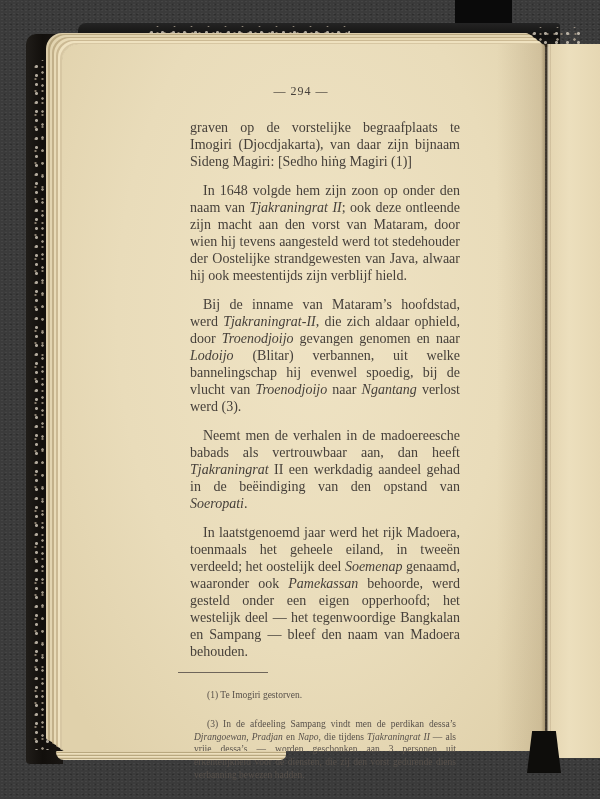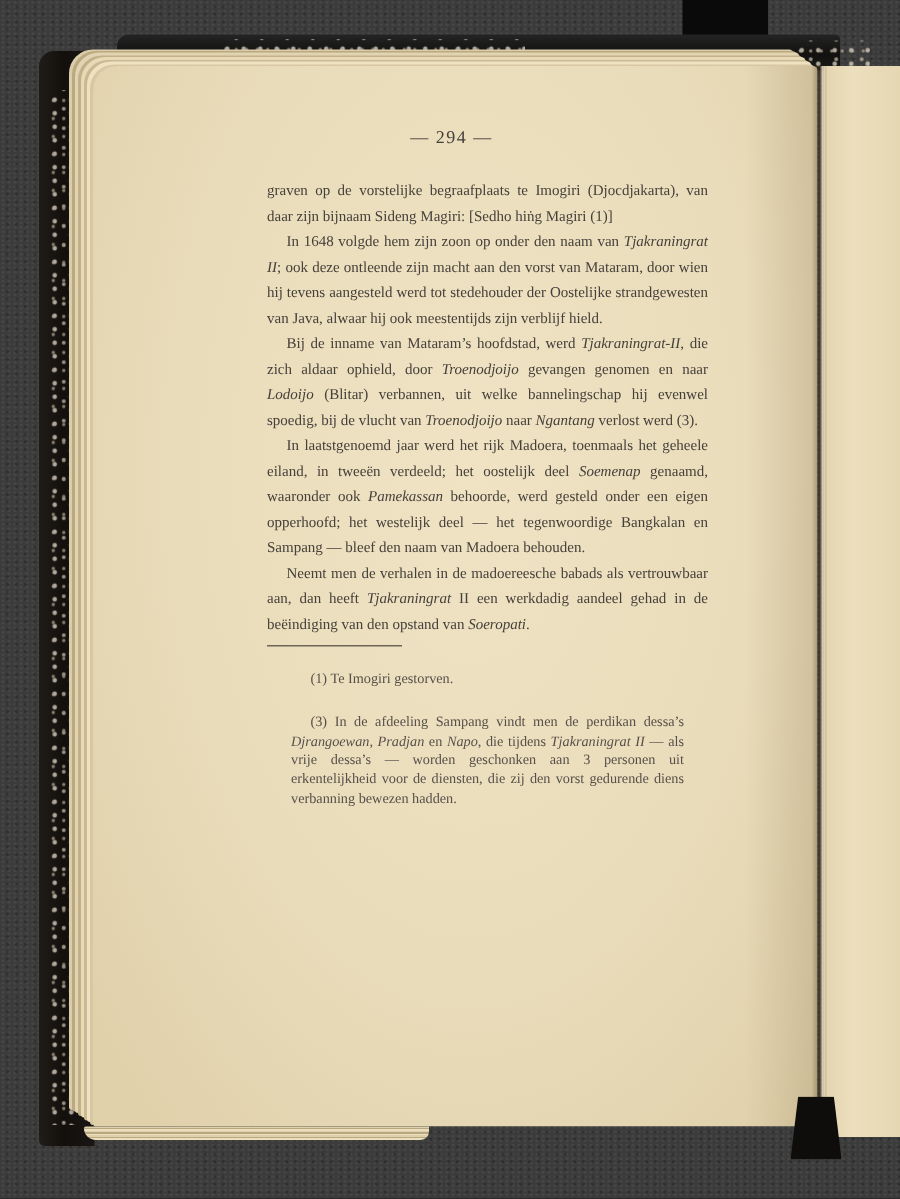--- a/index.html
+++ b/index.html
@@ -77,21 +77,21 @@
   .wedge{
     position:absolute;left:527px;top:731px;width:34px;height:42px;background:#0e0d0b;
     clip-path:polygon(15% 0,85% 0,100% 100%,0 100%);
   }
   
   .text-block{position:absolute;left:116px;top:40px;width:294px;color:var(--ink);}
   .page-number{
     text-align:center;padding-right:48px;font-size:12px;letter-spacing:1px;
     color:var(--ink);margin-bottom:20px;
   }
-  .body p{margin:0;font-size:10px;line-height:17px;text-align:justify;}
+  .body p{margin:12px;font-size:14px;line-height:17px;text-align:justify;}
   .body p.indent{text-indent:13px;}
   .body i{font-style:italic;}
   .fn-rule{width:90px;height:1px;background:#6e655a;margin:5px 0 4px 0;}
   .fns p{margin:16px;font-size:9.5px;line-height:12.8px;text-align:justify;
     color:var(--ink-light);text-indent:13px;}
   .fns i{font-style:italic;}
 </style>
 </head>
 <body>
 
@@ -105,22 +105,22 @@
 
   <div class="page-right"></div>
 
   <div class="page">
     <div class="text-block">
       <div class="page-number">— 294 —</div>
       <div class="body">
           <p><span>graven op de vorstelijke begraafplaats te Imogiri (Djocdjakarta), van daar zijn bijnaam Sideng Magiri: [Sedho hiṅg Magiri (1)]</span></p>
           <p class="indent"><span>In 1648 volgde hem zijn zoon op onder den naam van </span><i>Tjakraningrat II</i><span>; ook deze ontleende zijn macht aan den vorst van Mataram, door wien hij tevens aangesteld werd tot stedehouder der Oostelijke strandgewesten van Java, alwaar hij ook meestentijds zijn verblijf hield.</span></p>
           <p class="indent"><span>Bij de inname van Mataram’s hoofdstad, werd </span><i>Tjakraningrat-II</i><span>, die zich aldaar ophield, door </span><i>Troenodjoijo</i><span> gevangen genomen en naar </span><i>Lodoijo</i><span> (Blitar) verbannen, uit welke bannelingschap hij evenwel spoedig, bij de vlucht van </span><i>Troenodjoijo</i><span> naar </span><i>Ngantang</i><span> verlost werd (3).</span></p>
+          <p class="indent"><span>Neemt men de verhalen in de madoereesche babads als vertrouwbaar aan, dan heeft </span><i>Tjakraningrat</i><span> II een werkdadig aandeel gehad in de beëindiging van den opstand van </span><i>Soeropati</i><span>.</span></p>
           <p class="indent"><span>In laatstgenoemd jaar werd het rijk Madoera, toenmaals het geheele eiland, in tweeën verdeeld; het oostelijk deel </span><i>Soemenap</i><span> genaamd, waaronder ook </span><i>Pamekassan</i><span> behoorde, werd gesteld onder een eigen opperhoofd; het westelijk deel — het tegenwoordige Bangkalan en Sampang — bleef den naam van Madoera behouden.</span></p>
-          <p class="indent"><span>Neemt men de verhalen in de madoereesche babads als vertrouwbaar aan, dan heeft </span><i>Tjakraningrat</i><span> II een werkdadig aandeel gehad in de beëindiging van den opstand van </span><i>Soeropati</i><span>.</span></p>
         </div>
       <div class="fn-rule"></div>
       <div class="fns">
           <p class="indent"><span>(1)  Te Imogiri gestorven.</span></p>
           <p class="indent"><span>(3)  In de afdeeling Sampang vindt men de perdikan dessa’s </span><i>Djrangoewan, Pradjan</i><span> en </span><i>Napo</i><span>, die tijdens </span><i>Tjakraningrat II</i><span> — als vrije dessa’s — worden geschonken aan 3 personen uit erkentelijkheid voor de diensten, die zij den vorst gedurende diens verbanning bewezen hadden.</span></p>
         </div>
     </div>
   </div>
 
   <div class="gutter"></div>

